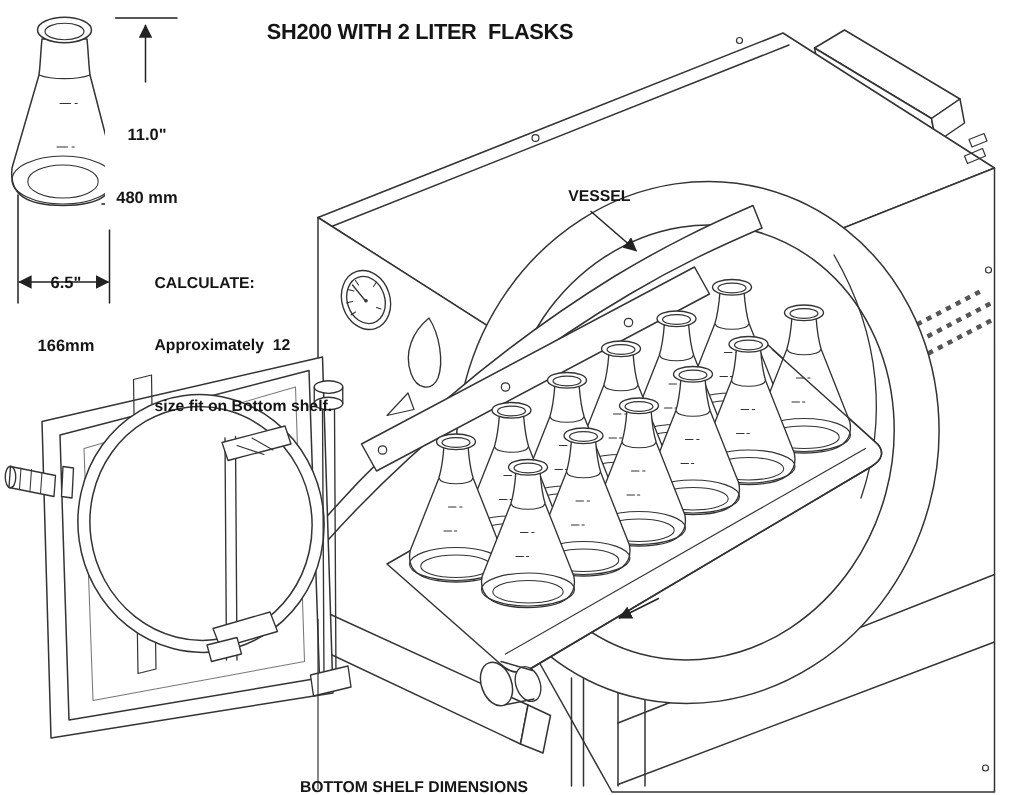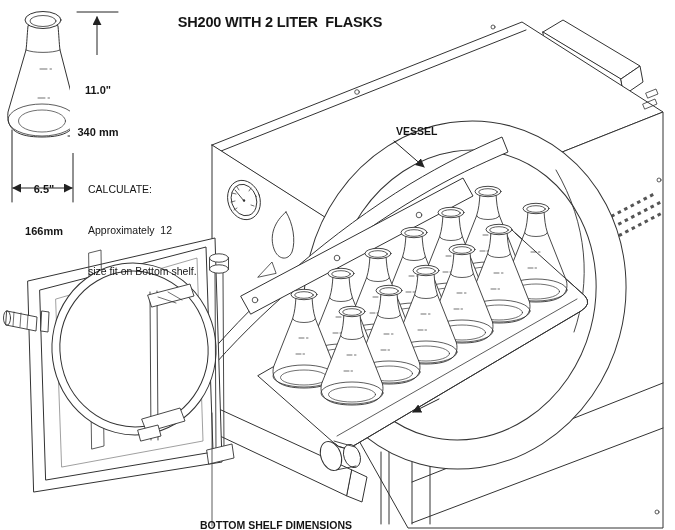--- a/index.html
+++ b/index.html
@@ -6,22 +6,22 @@
   #stage{
     position:relative;width:675px;height:530px;background:#fff;overflow:hidden;
     font-family:"Liberation Sans","DejaVu Sans",sans-serif;color:#111;
   }
   #art{position:absolute;left:0;top:0;}
   .txt{position:absolute;white-space:pre;}
   #title{left:160px;top:14px;width:240px;text-align:center;font-size:14.5px;font-weight:600;letter-spacing:-0.2px;color:#151515;}
   .dim{font-size:11px;font-weight:bold;text-align:center;line-height:14px;color:#151515;}
   #dim-h{left:70px;top:55px;width:56px;background:#fff;}
   #dim-w{left:14px;top:154px;width:60px;}
-  #note{left:88px;top:155px;width:150px;font-size:10.5px;font-weight:normal;line-height:13.8px;color:#151515;}
-  #vessel-label{left:372px;top:125px;width:55px;text-align:left;font-size:10.5px;font-weight:bold;color:#151515;margin-left:24px;}
+  #note{left:103px;top:155px;width:150px;font-size:10.5px;font-weight:bold;line-height:13.8px;color:#151515;}
+  #vessel-label{left:372px;top:125px;width:55px;text-align:center;font-size:10.5px;font-weight:bold;color:#151515;}
   #shelf-label{left:195px;top:488px;width:162px;text-align:center;font-size:10.5px;font-weight:bold;line-height:15px;color:#151515;}
   svg *{vector-effect:none;}
 </style>
 </head>
 <body>
 
 <div id="stage">
 
 <svg id="art" width="675" height="530" viewBox="0 0 675 530" fill="none" stroke="#333" stroke-width="1" stroke-linecap="round" stroke-linejoin="round">
   <defs>
@@ -193,21 +193,21 @@
     <line x1="12" y1="130" x2="12" y2="202"></line>
     <line x1="73" y1="140" x2="73" y2="202"></line>
     <line x1="13" y1="188" x2="72" y2="188" marker-start="url(#arr)" marker-end="url(#arr)"></line>
   </g>
 </svg>
 
 <div class="txt" id="title">SH200 WITH 2 LITER  FLASKS</div>
 
 <div class="txt dim" id="dim-h">
   <div>11.0"</div>
-  <div>340 mm</div>
+  <div>480 mm</div>
 </div>
 
 <div class="txt dim" id="dim-w">
   <div>6.5"</div>
   <div>166mm</div>
 </div>
 
 <div class="txt" id="note">
   <div>CALCULATE:</div>
   <div>Approximately  12</div>

